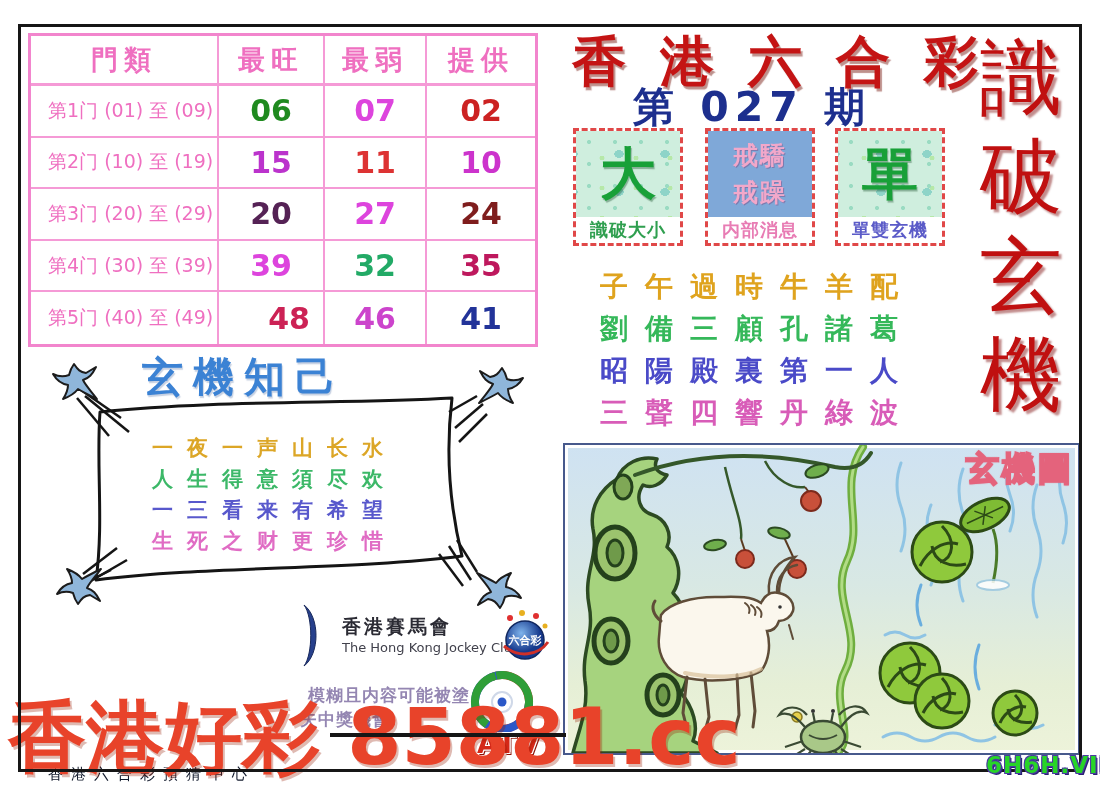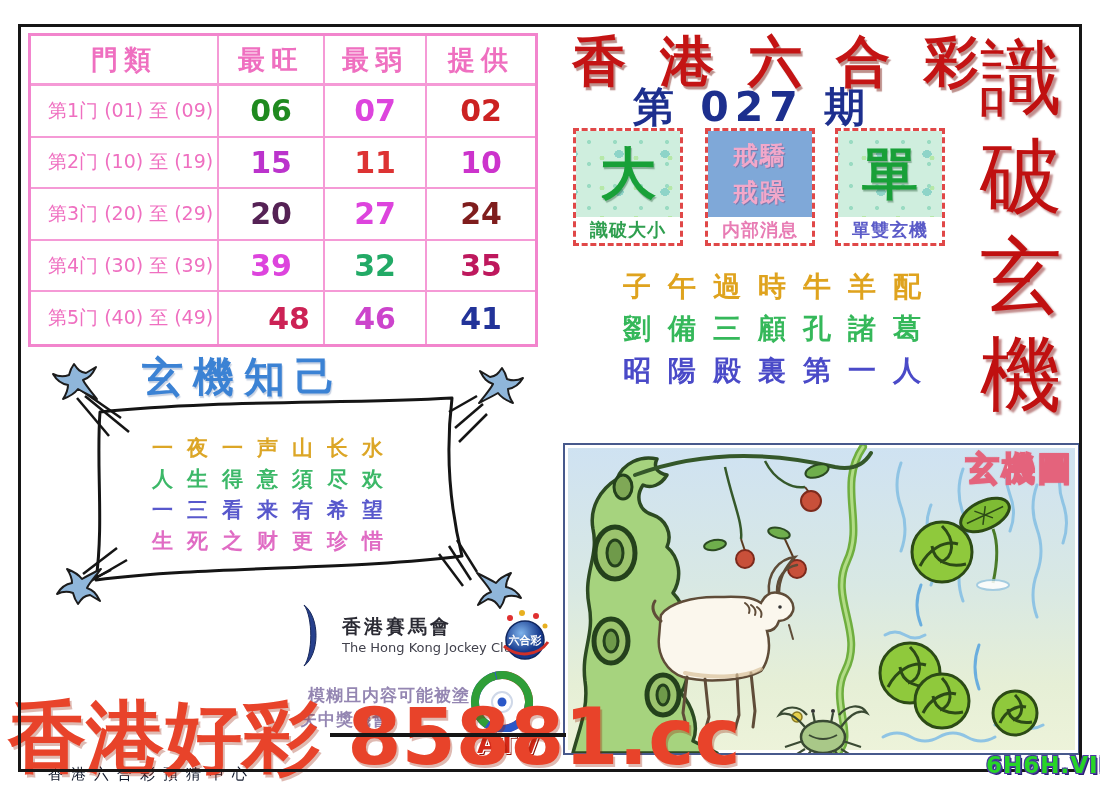--- a/index.html
+++ b/index.html
@@ -44,21 +44,21 @@
   .tip-box .glyph{font-size:56px;font-weight:900;line-height:1;text-shadow:1px 2px 1px rgba(0,60,20,.35);}
   .tip-box.blue .glyph{font-size:25px;font-weight:800;width:56px;word-break:break-all;line-height:1.5;letter-spacing:2px;text-align:center;text-shadow:1px 1px 0 rgba(120,20,80,.3);}
   .tip-box .caption{height:26px;background:#fff;display:flex;align-items:center;justify-content:center;font-size:18px;font-weight:800;letter-spacing:1px;}
   .mottle{background-color:#cfeede;background-image:
      radial-gradient(#9adbc2 12%,transparent 13%),
      radial-gradient(#b6e8a8 10%,transparent 11%),
      radial-gradient(#8ed4c8 14%,transparent 15%);
      background-size:26px 22px,34px 30px,46px 38px;background-position:0 0,9px 12px,20px 4px;}
   .bluebg{background:#7fa8d8;}
   .b1{left:573px;} .b2{left:705px;} .b3{left:835px;}
-  .verse{left:600px;top:266px;z-index:2;margin-left:23px;}
+  .verse{left:600px;top:266px;z-index:2;}
   .verse div{font-size:28px;font-weight:800;letter-spacing:17px;line-height:42px;white-space:nowrap;text-shadow:1px 1px 0 rgba(255,255,255,.6);}
   .side-title{left:980px;top:28px;width:100px;font-size:82px;font-weight:400;color:#c01010;line-height:99px;word-break:break-all;z-index:2;text-shadow:3px 3px 2px rgba(120,0,0,.45);}
   
   .pic-frame{left:563px;top:443px;width:517px;height:312px;border:2px solid #47598c;box-shadow:inset 0 0 0 3px #fff;box-sizing:border-box;
     background:linear-gradient(180deg,#cfe2f2 0%,#d8e8e4 45%,#e6efd6 78%,#edf3da 100%);z-index:2;overflow:hidden;}
   .pic-frame svg{position:absolute;left:0;top:0;}
   .pic-label{position:absolute;right:4px;top:2px;font-size:33px;font-weight:900;letter-spacing:3px;color:#fff;
     -webkit-text-stroke:2px #e4637c;text-shadow:0 0 2px #e4637c,0 0 2px #e4637c;z-index:3;}
   
   .wm-red{left:8px;top:686px;font-size:78px;font-weight:900;color:#e8432a;white-space:nowrap;z-index:8;
@@ -194,20 +194,21 @@
   <div class="glyph-area mottle">
     <span class="glyph" style="color: rgb(24, 160, 56);">單</span>
   </div>
   <div class="caption" style="color: rgb(91, 91, 200);">單雙玄機</div>
 </div>
 
 <div class="abs verse">
   <div style="color: rgb(223, 163, 30);">子午過時牛羊配</div>
   <div style="color: rgb(53, 184, 90); text-align: center;">劉備三顧孔諸葛</div>
   <div style="color: rgb(74, 74, 200);">昭陽殿裏第一人</div>
+  <div style="color: rgb(216, 92, 184);">三聲四響丹綠波</div>
 </div>
 
 <div class="abs pic-frame">
   <svg width="513" height="308" viewBox="0 0 513 308">
 
     <g fill="none" stroke="#8fc4e4" stroke-width="3" stroke-linecap="round">
       <path d="M336,18 q-8,22 0,44 q8,22 0,44"></path>
       <path d="M366,60 q-8,20 0,40 q8,20 0,40"></path>
       <path d="M398,24 q-8,22 0,44 q8,22 0,44 q-8,22 0,44"></path>
       <path d="M445,14 q-7,18 0,36 q7,18 0,36"></path>

